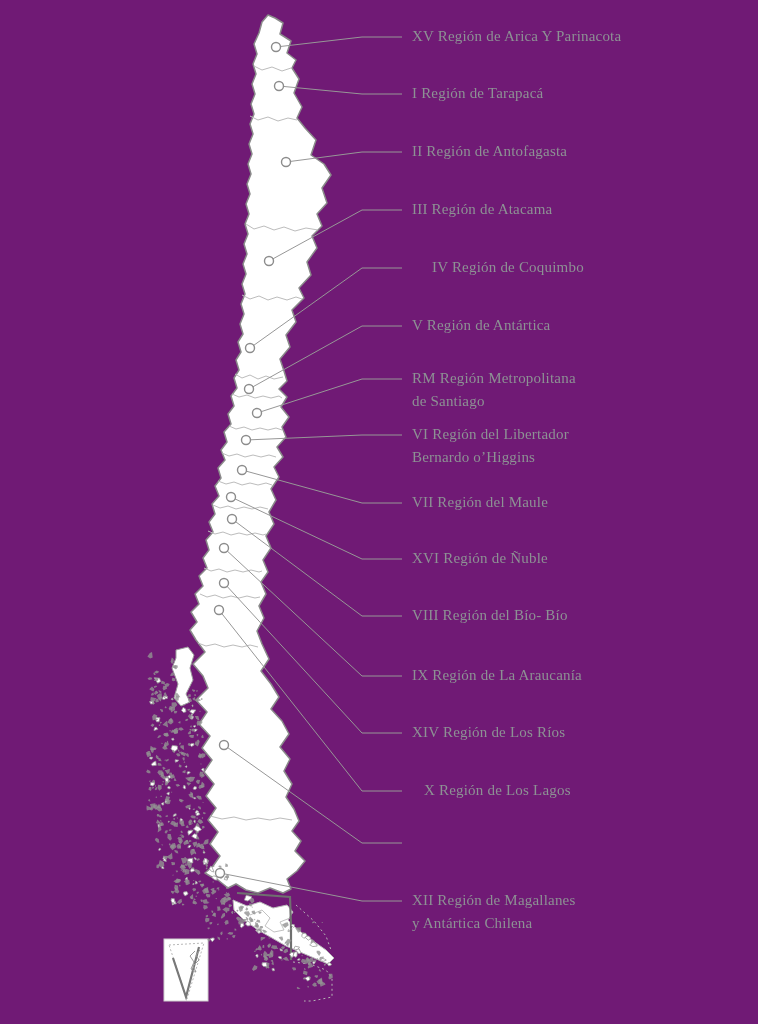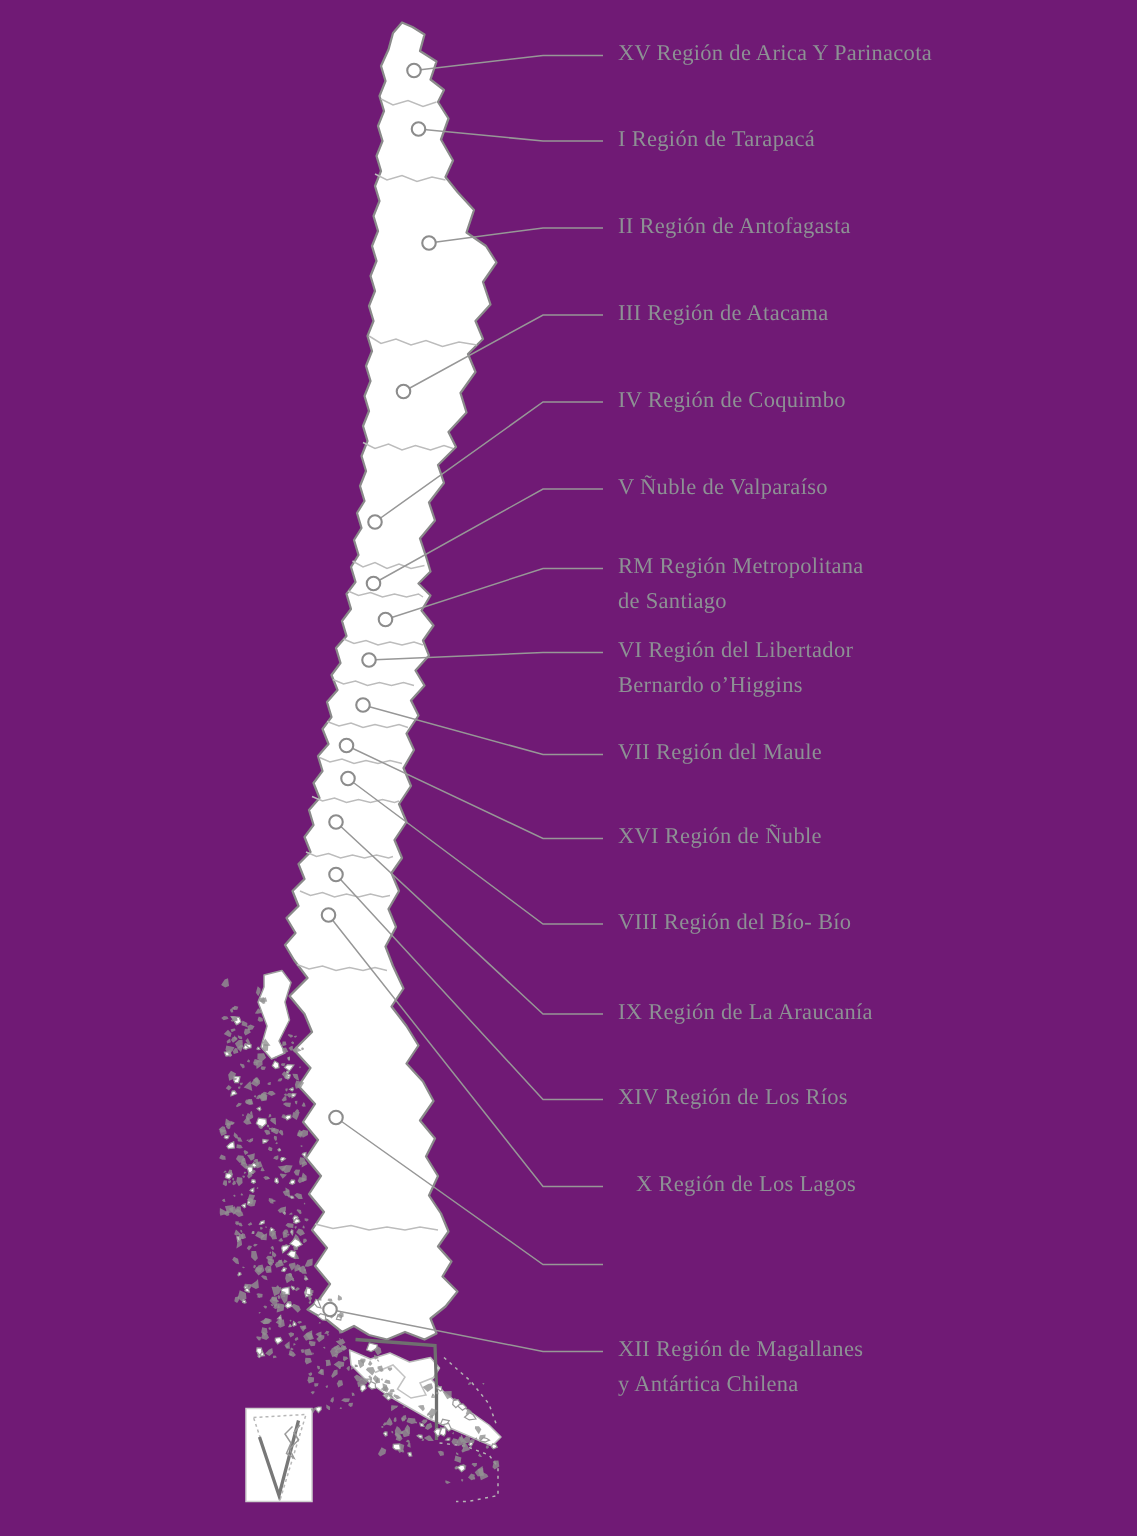--- a/index.html
+++ b/index.html
@@ -642,25 +642,25 @@
       </div>
       <div class="region-label" style="left: 412px; top: 82px; color: rgb(141, 145, 148);">
         <div>I Región de Tarapacá</div>
       </div>
       <div class="region-label" style="left: 412px; top: 140px; color: rgb(141, 145, 148);">
         <div>II Región de Antofagasta</div>
       </div>
       <div class="region-label" style="left: 412px; top: 198px; color: rgb(141, 145, 148);">
         <div>III Región de Atacama</div>
       </div>
-      <div class="region-label" style="left: 412px; top: 256px; color: rgb(141, 145, 148);">
+      <div class="region-label" style="left: 432px; top: 256px; color: rgb(141, 145, 148);">
         <div>IV Región de Coquimbo</div>
       </div>
       <div class="region-label" style="left: 412px; top: 314px; color: rgb(141, 145, 148);">
-        <div>V Ñuble de Valparaíso</div>
+        <div>V Región de Antártica</div>
       </div>
       <div class="region-label" style="left: 412px; top: 367px; color: rgb(141, 145, 148);">
         <div>RM Región Metropolitana</div>
         <div>de Santiago</div>
       </div>
       <div class="region-label" style="left: 412px; top: 423px; color: rgb(141, 145, 148);">
         <div>VI Región del Libertador</div>
         <div>Bernardo o’Higgins</div>
       </div>
       <div class="region-label" style="left: 412px; top: 491px; color: rgb(141, 145, 148);">

